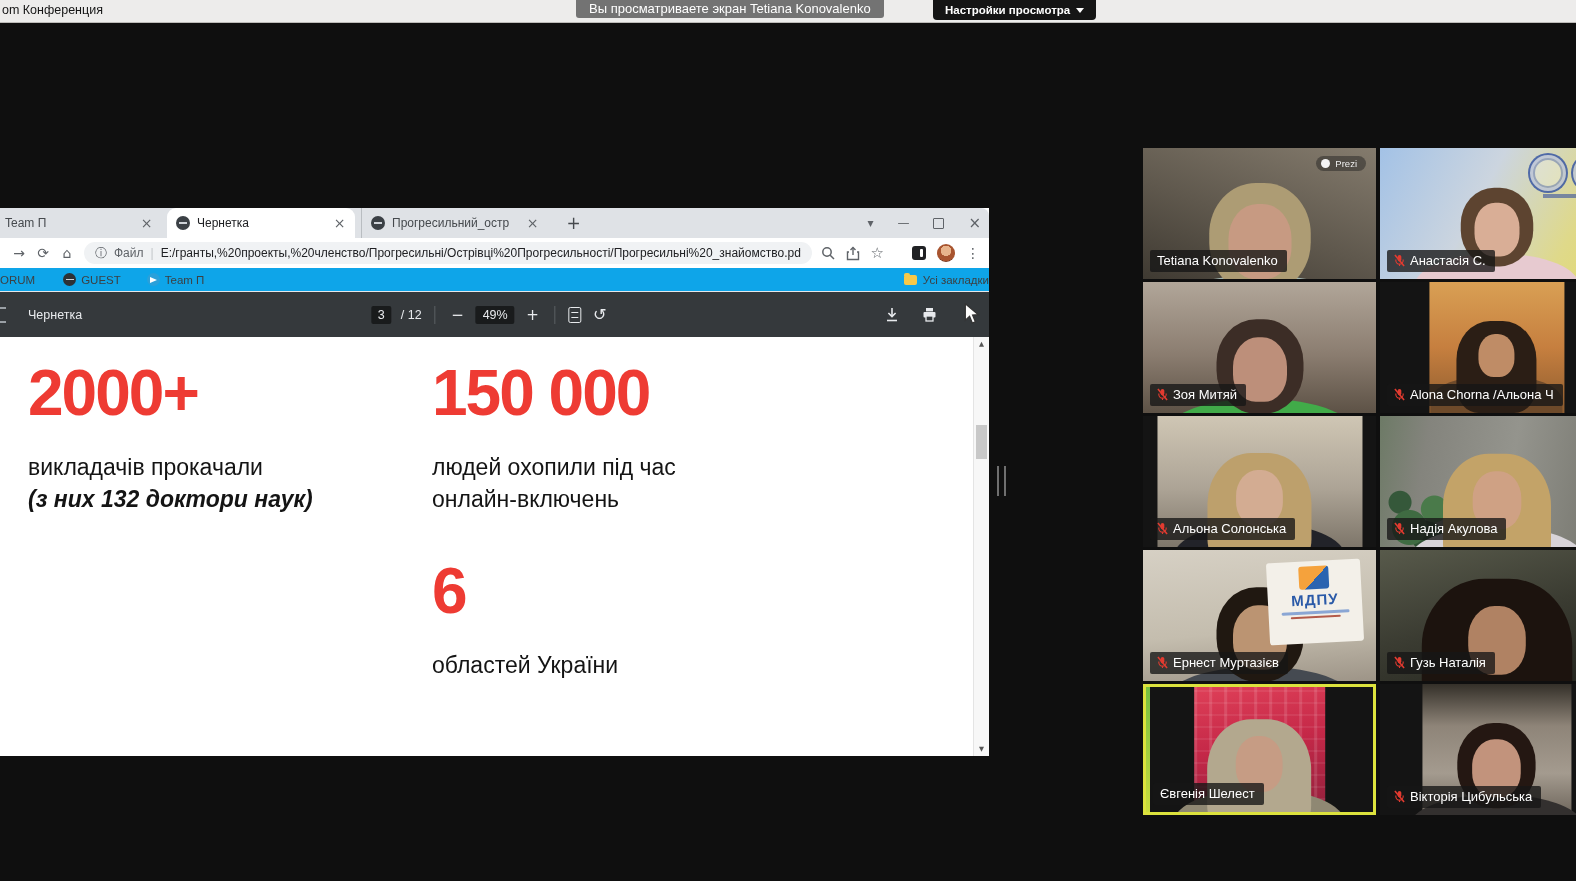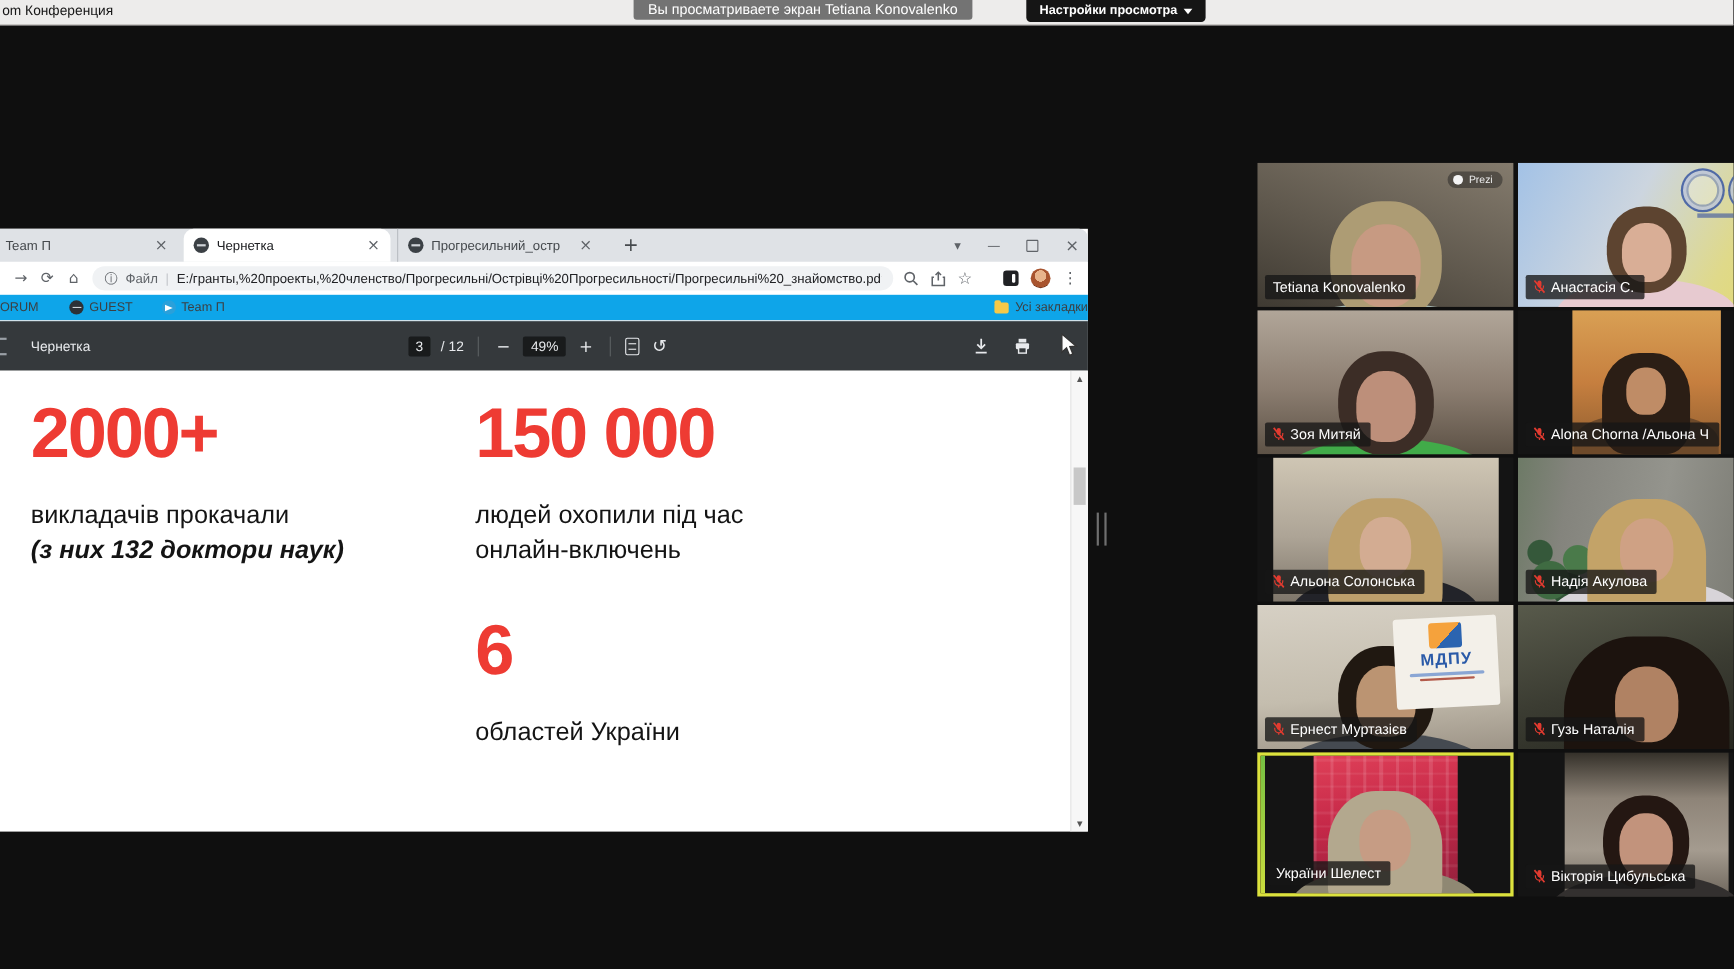--- a/index.html
+++ b/index.html
@@ -507,21 +507,21 @@
     <div class="scene">
       <div class="person">
         <div class="shoulders"></div>
         <div class="hd">
             <div class="hair long"></div>
             <div class="face"></div>
           </div>
       </div>
     </div>
     <div class="label">
-      <span>України Шелест</span>
+      <span>Євгенія Шелест</span>
     </div>
   </div>
 
   <div class="tile t10 pillar pillar-m">
     <div class="scene">
       <div class="person">
         <div class="shoulders"></div>
         <div class="hd">
             <div class="hair"></div>
             <div class="face"></div>

